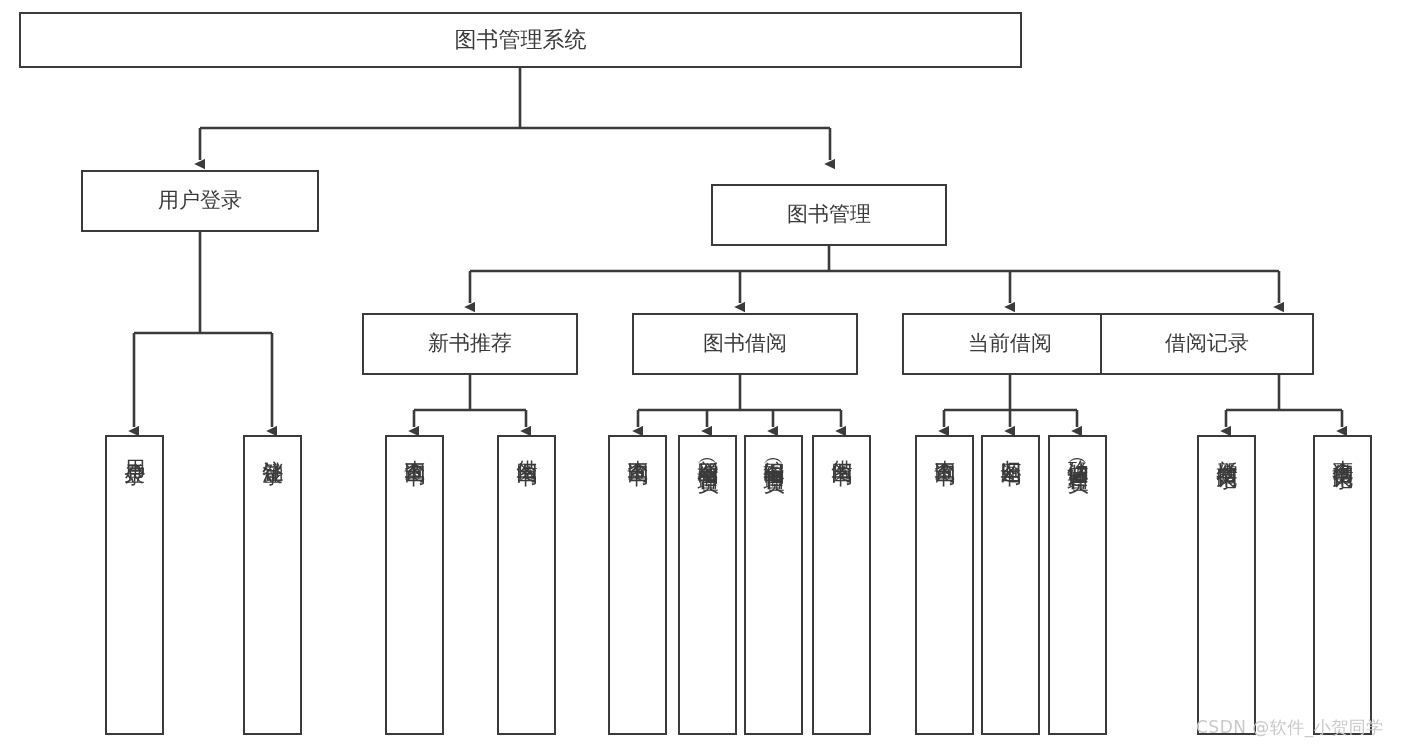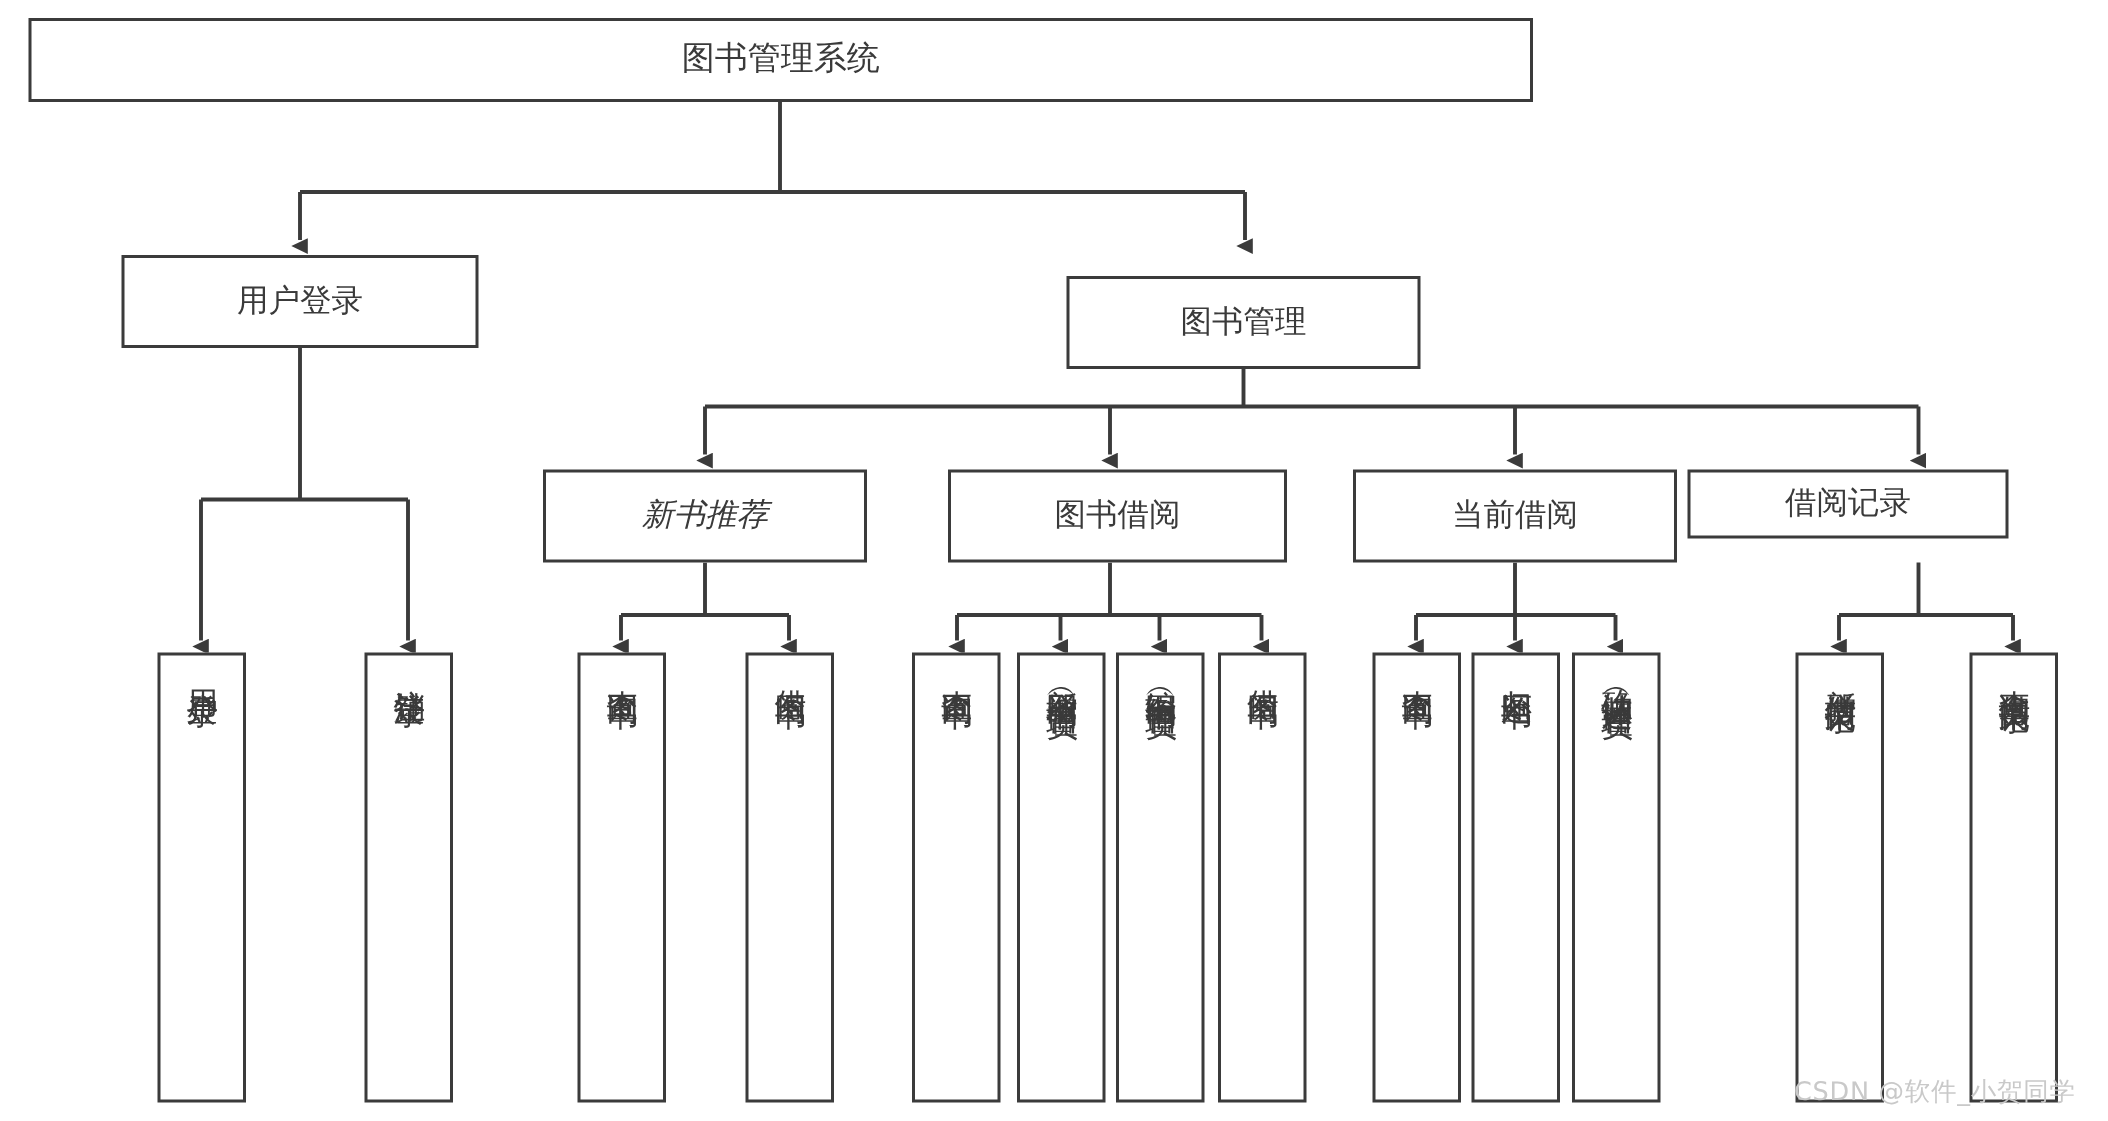--- a/index.html
+++ b/index.html
@@ -107,30 +107,30 @@
     <span class="lbl">图书管理系统</span>
   </div>
 
   <div class="node horiz" style="left:81px;top:170px;width:238px;height:62px;">
     <span class="lbl">用户登录</span>
   </div>
   <div class="node horiz" style="left:711px;top:184px;width:236px;height:62px;">
     <span class="lbl">图书管理</span>
   </div>
 
-  <div class="node horiz" style="left:362px;top:313px;width:216px;height:62px;font-style:italic;">
+  <div class="node horiz" style="left:362px;top:313px;width:216px;height:62px;">
     <span class="lbl">新书推荐</span>
   </div>
   <div class="node horiz" style="left:632px;top:313px;width:226px;height:62px;">
     <span class="lbl">图书借阅</span>
   </div>
   <div class="node horiz" style="left:902px;top:313px;width:216px;height:62px;">
     <span class="lbl">当前借阅</span>
   </div>
-  <div class="node horiz" style="left:1125px;top:313px;width:214px;height:46px;">
+  <div class="node horiz" style="left:1100px;top:313px;width:214px;height:62px;">
     <span class="lbl">借阅记录</span>
   </div>
 
   <div class="node leaf" style="left:105px;top:435px;width:59px;height:300px;">
     <span class="lbl">用户登录</span>
   </div>
   <div class="node leaf" style="left:243px;top:435px;width:59px;height:300px;">
     <span class="lbl">注销登录</span>
   </div>
 

